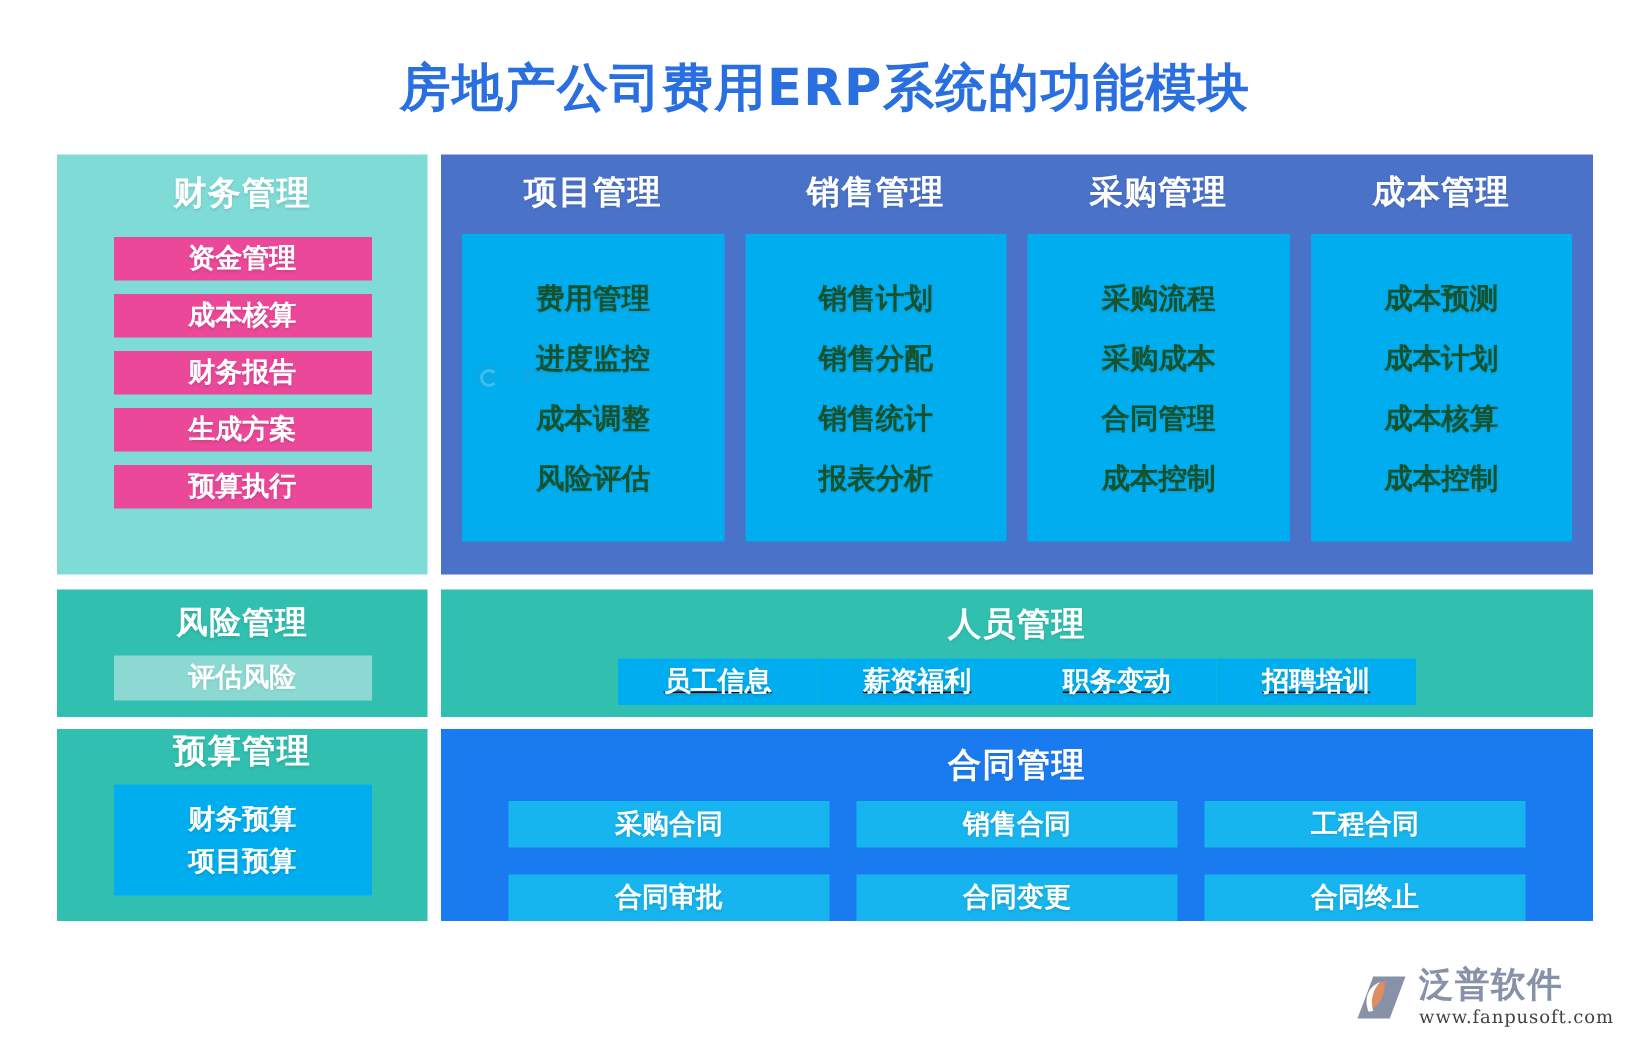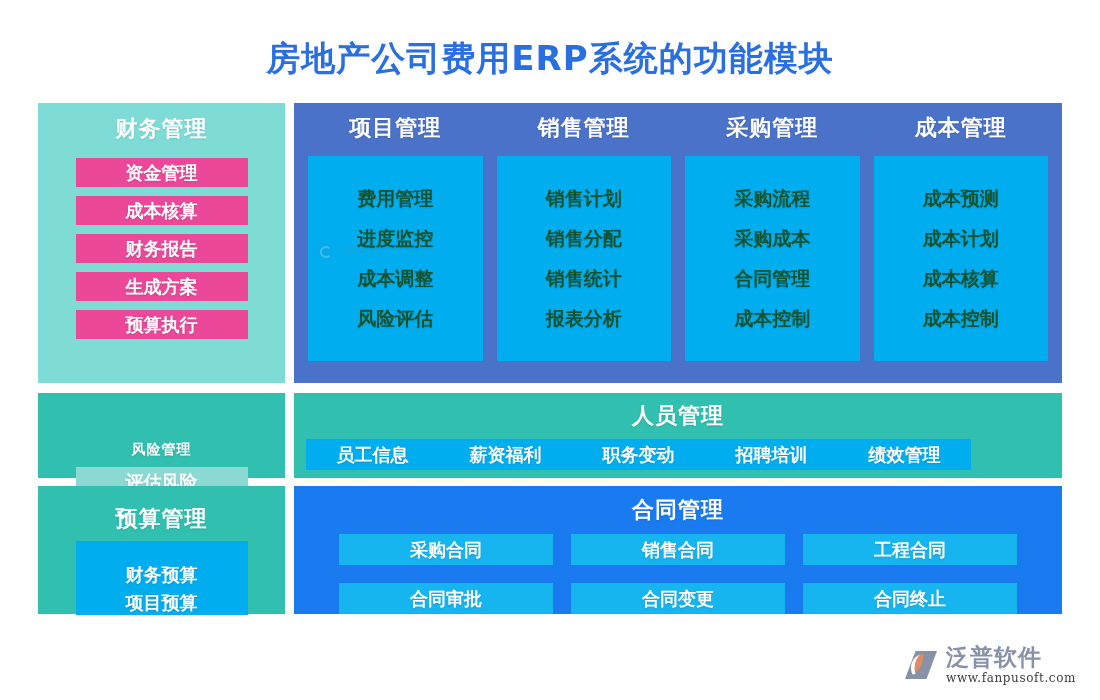--- a/index.html
+++ b/index.html
@@ -37,37 +37,37 @@
     width: 172px; height: 29px; line-height: 29px;
     background: #ec4899; color: #fff;
     font-size: 18px; font-weight: bold; text-align: center;
     text-shadow: 0 1px 2px rgba(0,0,0,.12);
   }
 
   .p-risk {
     left: 38px; top: 393px; width: 247px; height: 85px;
     background: #31BFB0;
   }
-  .p-risk .panel-title { font-size: 14px; padding-top: 8px; letter-spacing: 1px; margin-top: 40px; }
+  .p-risk .panel-title { font-size: 21px; padding-top: 8px; letter-spacing: 1px; }
   .risk-item {
     margin: 8px auto 0; width: 172px; height: 30px; line-height: 30px;
     background: #8BD9D2; color: #ffffff;
     font-size: 18px; font-weight: bold; text-align: center;
     text-shadow: 0 1px 2px rgba(0,0,0,.10);
   }
 
   .p-budget {
     left: 38px; top: 486px; width: 247px; height: 128px;
     background: #31BFB0;
   }
-  .p-budget .panel-title { font-size: 22px; padding-top: 18px; letter-spacing: 1px; }
+  .p-budget .panel-title { font-size: 22px; padding-top: 0; letter-spacing: 1px; }
   .budget-box {
     margin: 7px auto 0; width: 172px; height: 74px;
     background: #00AEEF; display: flex; flex-direction: column;
-    align-items: center; justify-content: flex-end; gap: 4px;
+    align-items: center; justify-content: center; gap: 4px;
   }
   .budget-item {
     color: #fff; font-size: 18px; font-weight: bold;
     text-shadow: 0 1px 2px rgba(0,0,0,.12);
   }
 
   
   .p-modules {
     left: 294px; top: 103px; width: 768px; height: 280px;
     background: #4A72C8;
@@ -99,22 +99,23 @@
   }
   .wm-text { color: #2B9ED4; font-size: 11px; font-weight: bold; line-height: 1.05; }
 
   
   .p-personnel {
     left: 294px; top: 393px; width: 768px; height: 85px;
     background: #31BFB0;
   }
   .p-personnel .panel-title { font-size: 22px; padding-top: 8px; letter-spacing: 1px; }
   .per-row {
-    display: flex; justify-content: flex-start;
+    display: flex; justify-content: center;
     padding: 8px 12px 0 12px;
+    text-decoration: underline;
   }
   .per-item {
     width: 133px; height: 31px; line-height: 31px;
     background: #00AEEF; color: #fff;
     font-size: 18px; font-weight: bold; text-align: center;
     text-shadow: 0 1px 2px rgba(0,0,0,.12);
   }
 
   
   .p-contract {
@@ -234,21 +235,20 @@
     </div>
   </div>
 
   <div class="panel p-personnel">
     <div class="panel-title">人员管理</div>
     <div class="per-row">
       <div class="per-item">员工信息</div>
       <div class="per-item">薪资福利</div>
       <div class="per-item">职务变动</div>
       <div class="per-item">招聘培训</div>
-      <div class="per-item">绩效管理</div>
     </div>
   </div>
 
   <div class="panel p-contract">
     <div class="panel-title">合同管理</div>
     <div class="con-grid">
       <div class="con-item">采购合同</div>
       <div class="con-item">销售合同</div>
       <div class="con-item">工程合同</div>
       <div class="con-item">合同审批</div>

